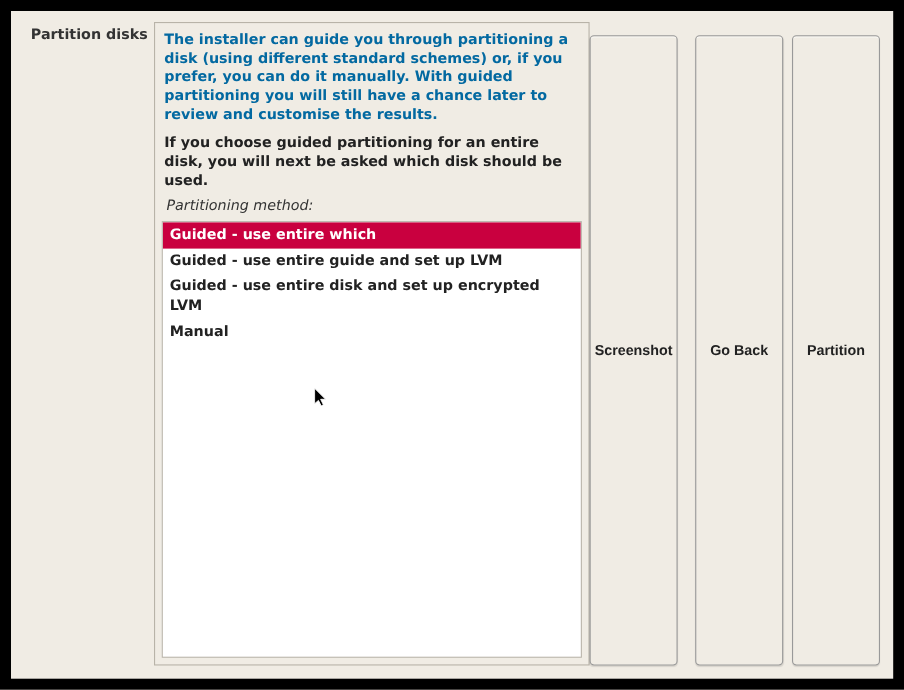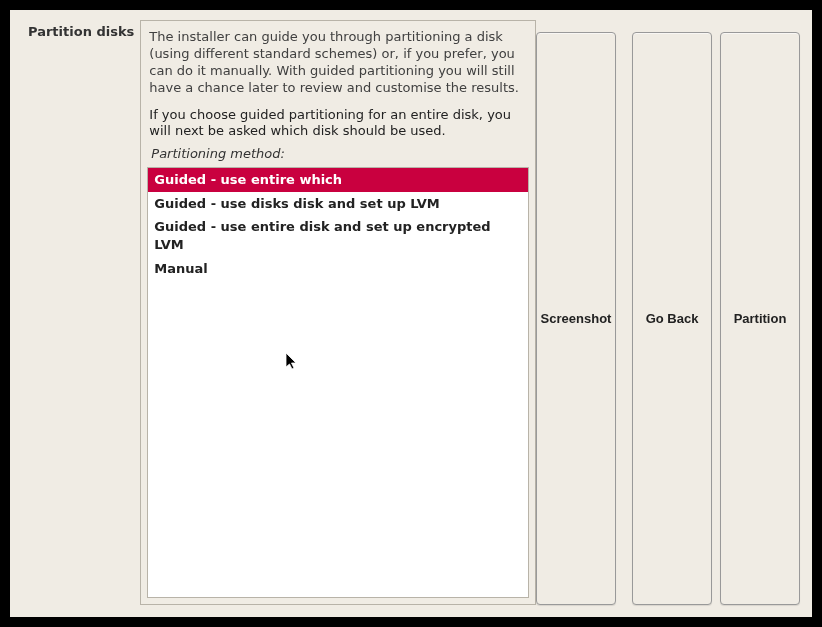--- a/index.html
+++ b/index.html
@@ -35,27 +35,27 @@
     }
     .content-frame {
       flex: 1;
       border: 1px solid #b8b3a8;
       background: #f0ece4;
       display: flex;
       flex-direction: column;
       padding: 6px;
     }
     .intro-text {
-      font-weight: normal;
-      color: #404040;
+      font-weight: bold;
+      color: #0369a1;
       padding: 2px 2px 6px 2px;
       line-height: 1.3;
     }
     .intro-text2 {
-      font-weight: normal;
+      font-weight: bold;
       color: #222;
       padding: 4px 2px 4px 2px;
       line-height: 1.3;
     }
     .prompt-label {
       font-style: italic;
       color: #333;
       padding: 2px 2px 6px 4px;
       font-size: 13px;
     }
@@ -112,21 +112,21 @@
 <div class="window">
   <div class="title">Partition disks</div>
 
   <div class="content-frame">
     <div class="intro-text">The installer can guide you through partitioning a disk (using different standard schemes) or, if you prefer, you can do it manually. With guided partitioning you will still have a chance later to review and customise the results.</div>
     <div class="intro-text2">If you choose guided partitioning for an entire disk, you will next be asked which disk should be used.</div>
     <div class="prompt-label">Partitioning method:</div>
 
     <div class="list-frame">
       <div class="list-item selected">Guided - use entire which</div>
-      <div class="list-item">Guided - use disks disk and set up LVM</div>
+      <div class="list-item">Guided - use entire guide and set up LVM</div>
       <div class="list-item">Guided - use entire disk and set up encrypted LVM</div>
       <div class="list-item">Manual</div>
     </div>
   </div>
 
   <div class="button-row">
     <button class="btn">Screenshot</button>
     <div class="spacer"></div>
     <button class="btn">Go Back</button>
     <button class="btn">Partition</button>

